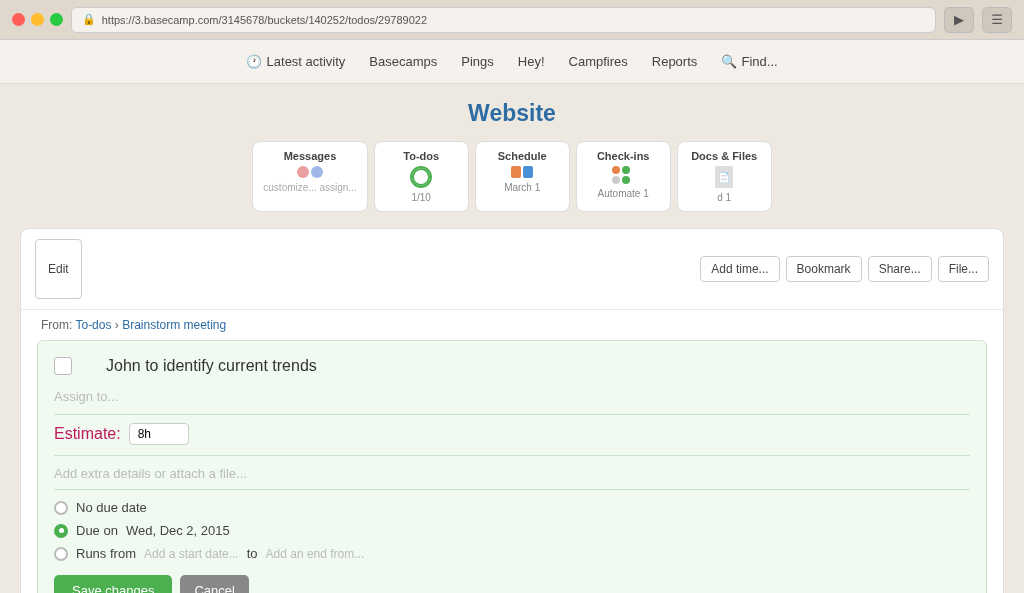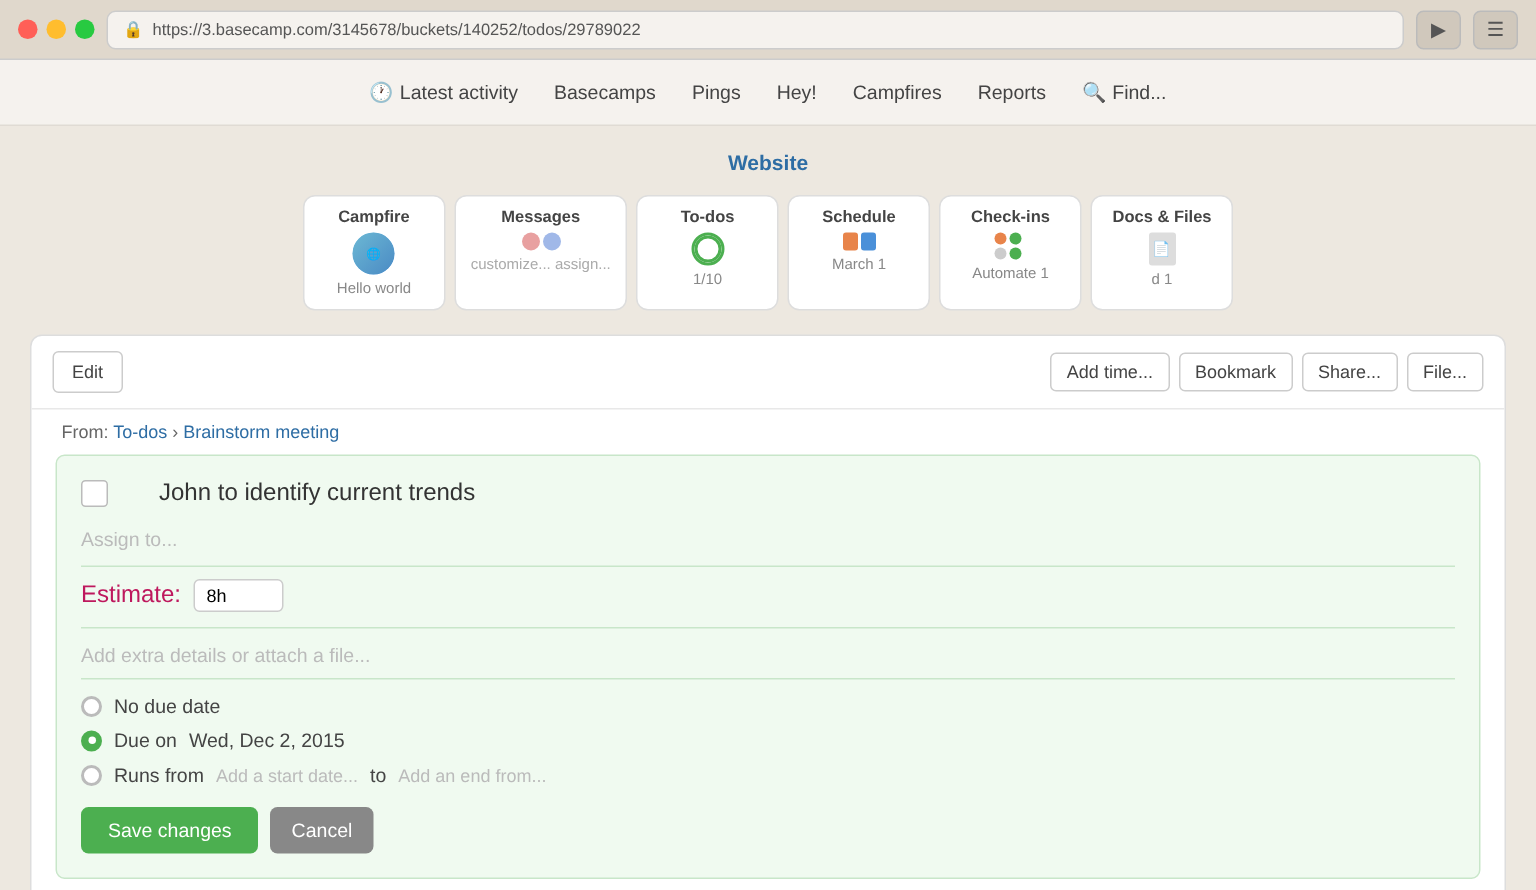--- a/index.html
+++ b/index.html
@@ -105,21 +105,21 @@
       overflow-y: auto;
       padding: 16px 20px;
     }
 
     
     .project-title {
       text-align: center;
       margin-bottom: 14px;
     }
     .project-title a {
-      font-size: 14px;
+      font-size: 23px;
       font-weight: 600;
       color: #2e6da4;
       text-decoration: none;
     }
 
     
     .project-nav {
       display: flex;
       justify-content: center;
       gap: 6px;
@@ -255,21 +255,21 @@
       align-items: center;
       padding: 10px 14px;
       border-bottom: 1px solid #e8e8e8;
       gap: 8px;
     }
     .panel-toolbar-left { flex: 1; }
     .btn-edit {
       background: #fff;
       border: 1px solid #ccc;
       border-radius: 4px;
-      padding: 6px 12px;
+      padding: 22px 12px;
       font-size: 12px;
       cursor: pointer;
       color: #444;
     }
     .panel-toolbar-right {
       display: flex;
       gap: 6px;
     }
     .btn-panel {
       background: #fff;
@@ -487,27 +487,20 @@
 </div>
 
 <div class="main">
 
   <div class="project-title">
     <a href="#">Website</a>
   </div>
 
   <div class="project-nav">
 
-    <div class="project-card">
-      <span class="card-label">Campfire</span>
-      <div class="campfire-avatar">
-        <div class="campfire-avatar-inner" style="background: linear-gradient(135deg,#6cb8d4,#4a8ac4); border-radius:50%;">🌐</div>
-      </div>
-      <span class="card-sub">Hello world</span>
-    </div>
 
     <div class="project-card">
       <span class="card-label">Messages</span>
       <div class="messages-icon">
         <div class="msg-avatar"></div>
         <div class="msg-avatar"></div>
       </div>
       <span class="card-sub" style="font-size:10px;color:#aaa;">customize... assign...</span>
     </div>
 

